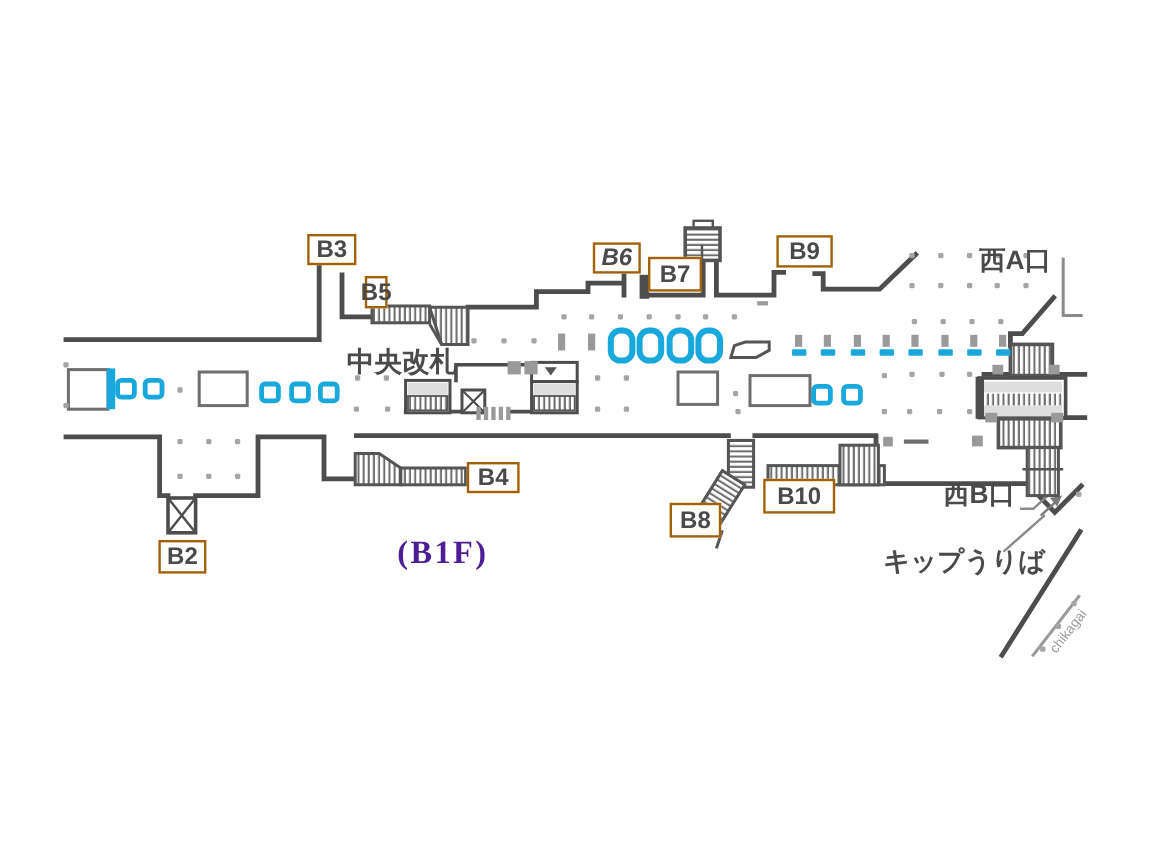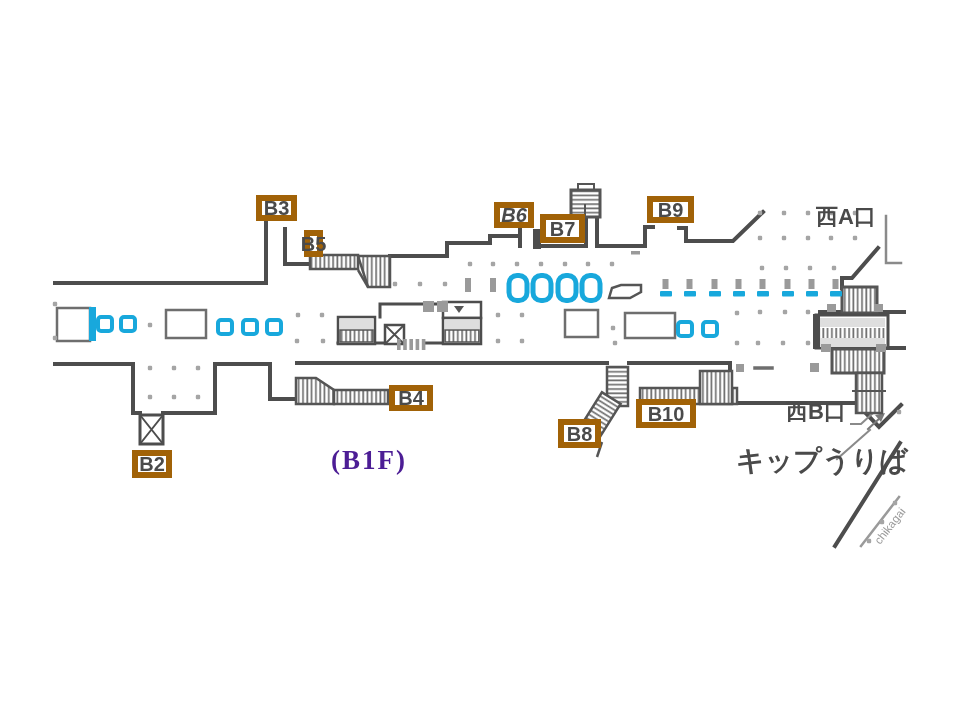--- a/index.html
+++ b/index.html
@@ -1,35 +1,35 @@
 <!DOCTYPE html>
 <html><head>
 <meta charset="utf-8">
 <style>
   html,body{margin:0;padding:0;background:#fff;}
   .stage{position:relative;width:960px;height:720px;background:#ffffff;overflow:hidden;
          font-family:"Liberation Sans", sans-serif;}
   .map-svg{position:absolute;left:0;top:0;}
   .badge{position:absolute;display:flex;align-items:center;justify-content:center;
-         border:6px solid #a16207;background:#fff;color:#4a4a4a;
+         border:2px solid #a16207;background:#fff;color:#4a4a4a;
          font-size:20px;font-weight:600;line-height:1;box-sizing:border-box;}
   .maplabel{position:absolute;color:#4a4a4a;font-weight:600;white-space:nowrap;}
   .p-b3{left:256px;top:195px;width:41px;height:26px;}
   .p-b5{left:304px;top:230px;width:19px;height:27px;}
   .p-b6{left:494px;top:202px;width:40px;height:26px;font-style:italic;}
   .p-b7{left:540px;top:214px;width:45px;height:29px;}
   .p-b9{left:647px;top:196px;width:47px;height:27px;}
   .p-b4{left:389px;top:385px;width:44px;height:26px;}
   .p-b2{left:132px;top:450px;width:40px;height:28px;}
   .p-b8{left:558px;top:419px;width:43px;height:29px;}
   .p-b10{left:636px;top:399px;width:60px;height:29px;}
   .p-west-a{left:816px;top:202px;font-size:22px;}
   .p-west-b{left:786px;top:397px;font-size:22px;}
   .p-central{left:289px;top:286px;font-size:23px;}
-  .p-ticket{left:736px;top:442px;font-size:28px;text-align:right;}
+  .p-ticket{left:736px;top:453px;font-size:22px;text-align:right;}
   .p-floor{left:331px;top:445px;font-size:27px;font-weight:600;letter-spacing:2px;color:#4c1d95;font-family:Liberation Serif, serif;}
 </style>
 </head>
 <body>
 
 <div class="stage">
 
   <svg class="map-svg" width="960" height="720" viewBox="0 0 960 720">
     <defs>
       <pattern id="pv" width="4.3" height="8" patternUnits="userSpaceOnUse">
@@ -272,15 +272,16 @@
   <div class="badge p-b6">B6</div>
   <div class="badge p-b7">B7</div>
   <div class="badge p-b9">B9</div>
   <div class="badge p-b4">B4</div>
   <div class="badge p-b2">B2</div>
   <div class="badge p-b8">B8</div>
   <div class="badge p-b10">B10</div>
 
   <div class="maplabel p-west-a">西A口</div>
   <div class="maplabel p-west-b">西B口</div>
+  <div class="maplabel p-central">中央改札</div>
   <div class="maplabel p-ticket">キップうりば</div>
   <div class="maplabel p-floor">(B1F)</div>
 </div>
 
 </body></html>

